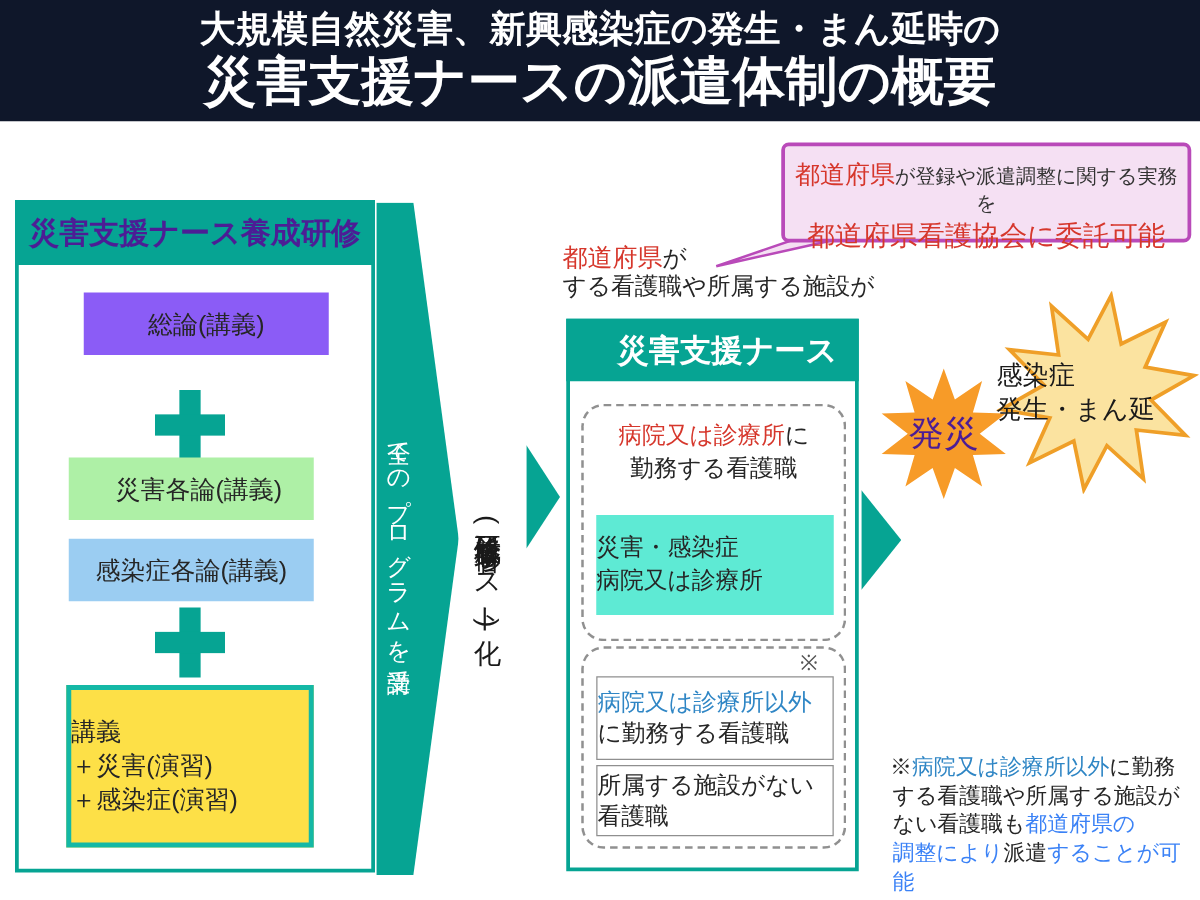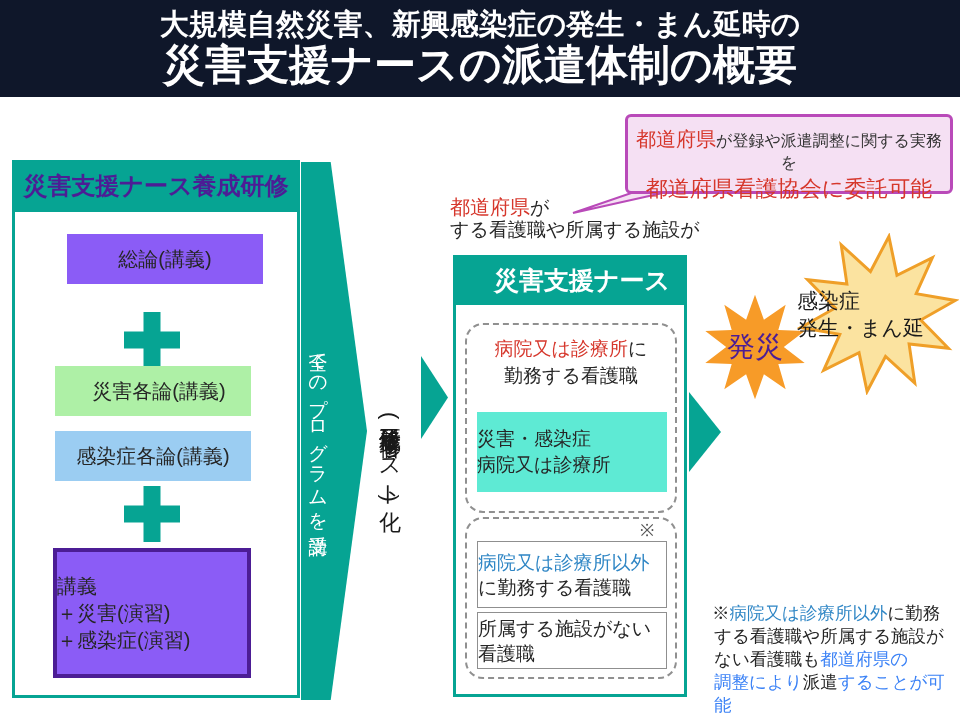--- a/index.html
+++ b/index.html
@@ -24,21 +24,21 @@
   #training-title { left:12px; top:160px; width:288px; height:52px; background:#06a493; color:#4c1d95; font-weight:bold; font-size:24px; }
   .item { width:196px; height:50px; font-size:20px; }
   #item-souron { left:55px; top:234px; background:#8b5cf6;margin-left:12px; }
   #item-saigai { left:55px; top:366px; background:#aef0a6;padding-left:12px; }
   #item-kansen { left:55px; top:431px; background:#9bcdf2; }
   .plus { width:56px; height:56px; }
   .plus::before { content:""; position:absolute; left:50%; top:0; transform:translateX(-50%); width:17px; height:100%; background:#06a493; }
   .plus::after  { content:""; position:absolute; top:50%; left:0; transform:translateY(-50%); height:17px; width:100%; background:#06a493; }
   #plus1 { left:124px; top:312px; }
   #plus2 { left:124px; top:486px; }
-  #practice-box { left:53px; top:548px; width:198px; height:130px; background:#8b5cf6; border:4px solid #4c1d95; font-size:20px; line-height:27px; text-align:center; }
+  #practice-box { left:53px; top:548px; width:198px; height:130px; background:#fde047; border:4px solid #14b8a6; font-size:20px; line-height:27px; text-align:center; }
 
   
   #program-arrow { left:301px; top:162px; width:66px; height:538px; background:#06a493;
     clip-path:polygon(0 0, 45% 0, 100% 50%, 45% 100%, 0 100%); }
   #program-arrow-label { left:303px; top:162px; width:30px; height:538px; color:#fff; font-size:19px; letter-spacing:1px; }
 
   
   #completion-label { left:370px; top:262px; width:40px; height:390px; font-size:22px; color:#1a1a1a; }
 
   .tri-right { background:#06a493; clip-path:polygon(0 0, 100% 50%, 0 100%); }

